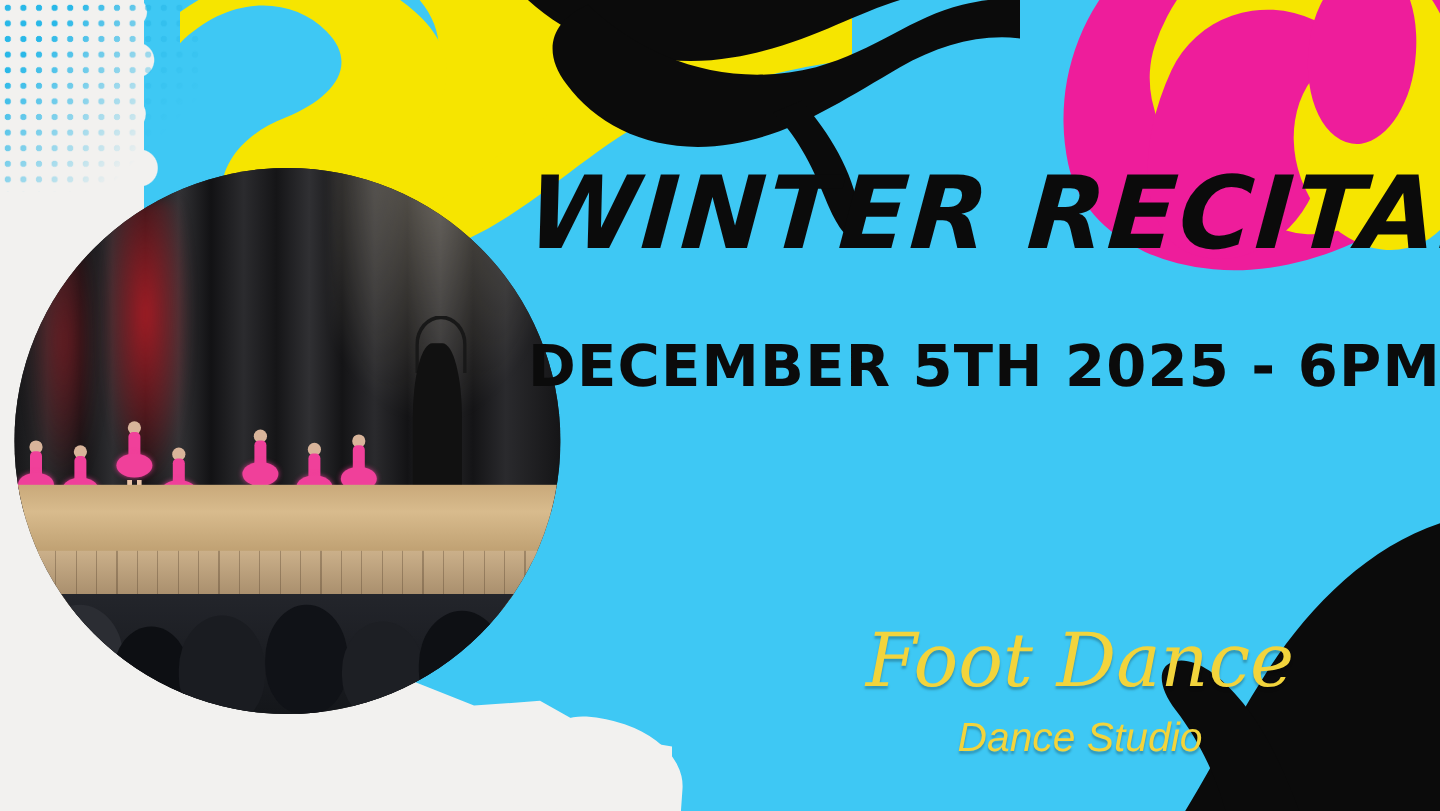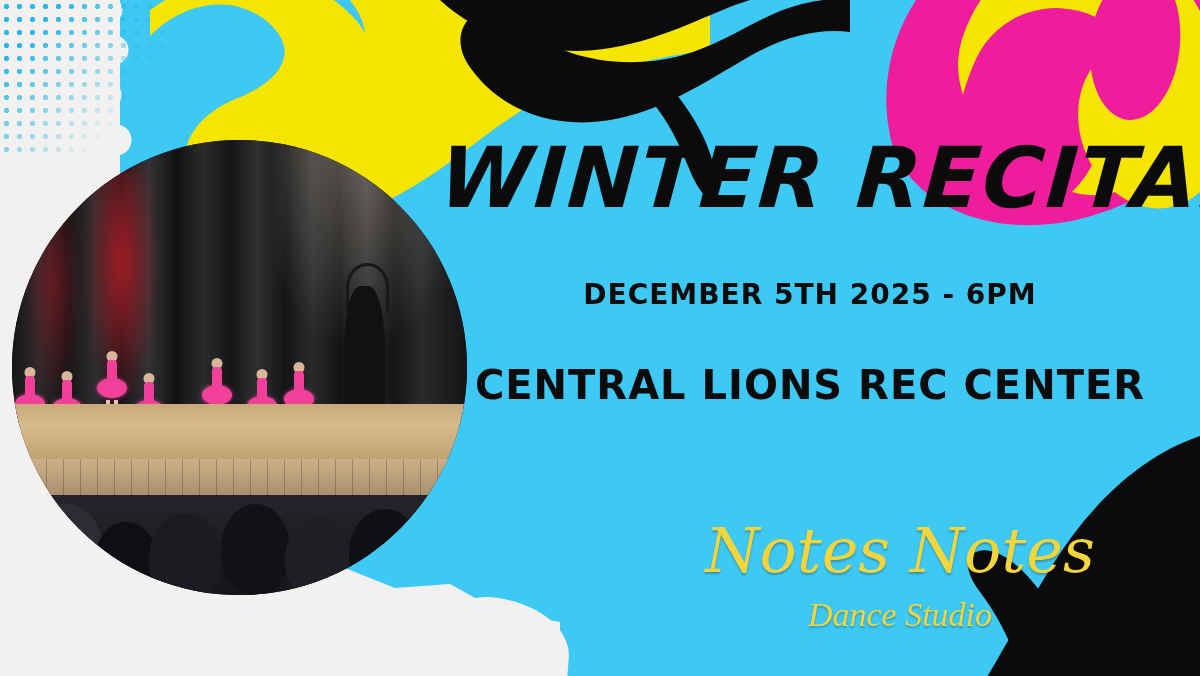--- a/index.html
+++ b/index.html
@@ -194,33 +194,33 @@
     font-size:84px;letter-spacing:2px;color:#0b0b0b;
     line-height:1;white-space:nowrap;
     transform:skewX(-4deg);
   }
   .line{
     position:absolute;left:440px;width:740px;text-align:center;
     font-family:"DejaVu Sans", sans-serif;
     font-weight:bold;color:#0b0b0b;
     letter-spacing:1px;white-space:nowrap;
   }
-  .line-date{top:278px;font-size:28px;}
+  .line-date{top:278px;font-size:48px;}
   .line-venue{top:362px;font-size:40px;}
   .line-styles{top:458px;font-size:36px;}
 
   .brand{
     position:absolute;left:640px;top:520px;width:520px;text-align:center;
     font-family:"DejaVu Serif", serif;font-style:italic;
     font-size:62px;color:#F2D43C;line-height:1;
     text-shadow:0 2px 2px rgba(0,0,0,.25);
   }
   .brand-sub{
     position:absolute;left:640px;top:598px;width:520px;text-align:center;
-    font-family:Liberation Serif, serif;font-style:italic;
+    font-family:Liberation Sans, sans-serif;font-style:italic;
     font-size:34px;color:#F2D43C;line-height:1;
     text-shadow:0 2px 2px rgba(0,0,0,.25);
   }
 </style>
 </head>
 <body>
 
 <div id="poster">
 
   <div class="layer">
@@ -333,20 +333,19 @@
     <div class="head h3"></div>
     <div class="head h4"></div>
     <div class="head h5"></div>
     <div class="head h6"></div>
   </div>
 
   <div class="title">WINTER RECITAL</div>
 
   <div class="line line-date">DECEMBER 5TH 2025 - 6PM</div>
 
-  <div class="line line-venue">CENTRAL LIONS REC CENTER</div>
-
-
-  <div class="brand">Notes Notes</div>
+
+
+  <div class="brand">Foot Dance</div>
 
   <div class="brand-sub">Dance Studio</div>
 
 </div>
 
 </body></html>

